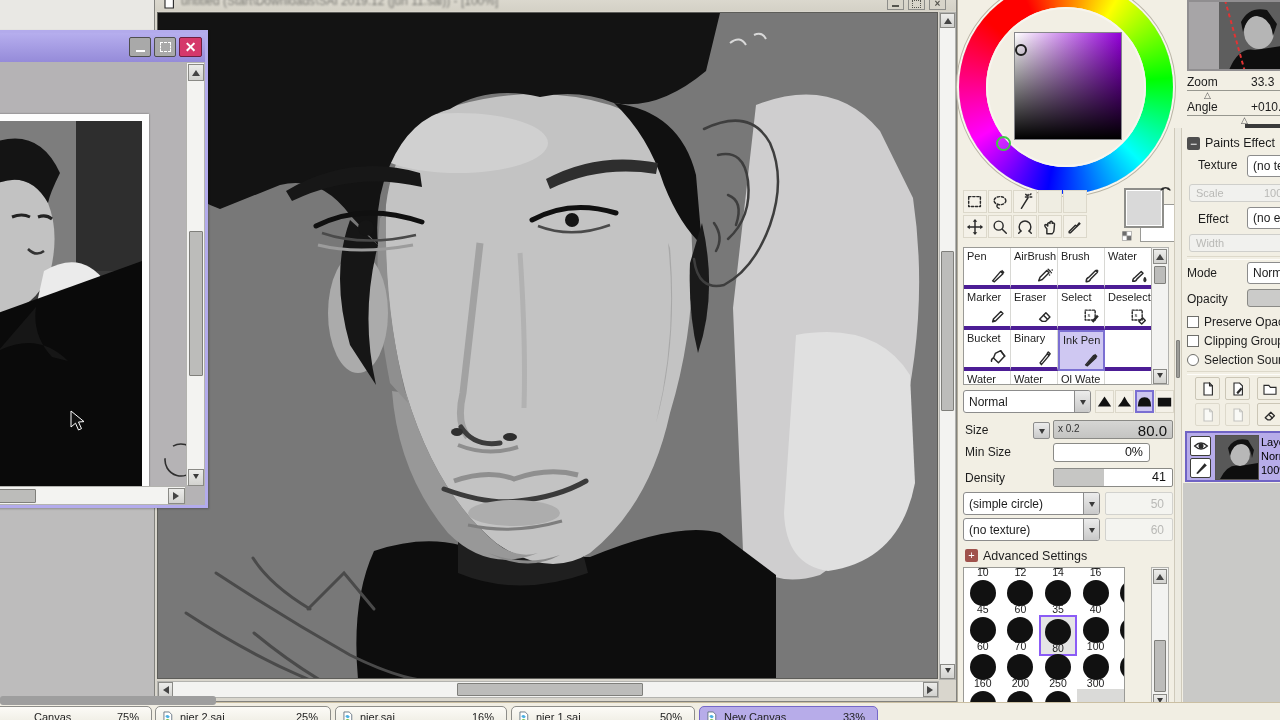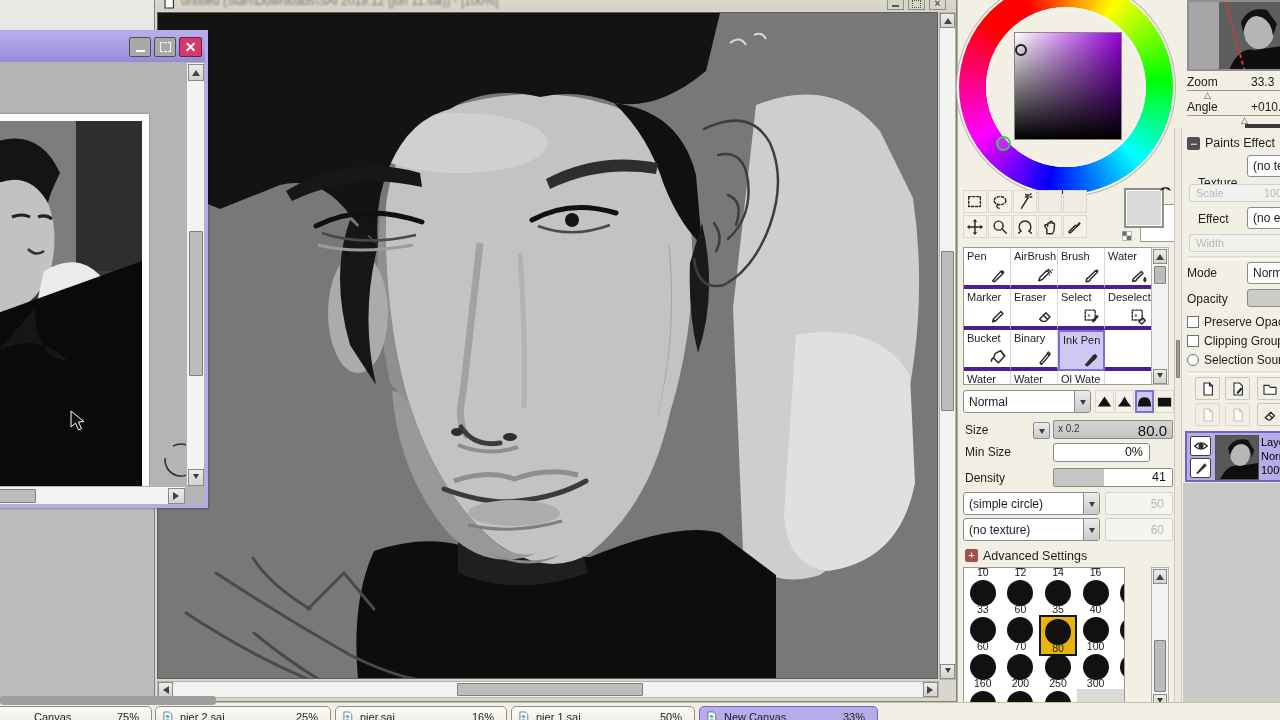--- a/index.html
+++ b/index.html
@@ -35,21 +35,21 @@
   .bcell{box-sizing:border-box;border-right:1px solid #d8d8d4;border-bottom:4px solid #4c1d95;
       position:relative;font-size:11px;color:#222}
   .bcell .bname{position:absolute;left:3px;top:2px;white-space:nowrap;overflow:hidden;max-width:44px}
   .bcell .bicon{position:absolute;right:3px;bottom:1px}
   .bcell.sel{background:#cfc8f2;border:2px solid #7b6fd2}
   
   #size-grid{background:#fff;border:1px solid #9a9a96;box-sizing:border-box;overflow:hidden}
   .scell{box-sizing:border-box;position:relative;text-align:center}
   .scell .dot{width:26px;height:26px;border-radius:50%;background:#111;margin:2px auto 0}
   .scell .snum{font-size:10.5px;color:#222;margin-top:-3px}
-  .scell.sel{background:#eab308;border:2px solid #0f172a}
+  .scell.sel{background:#e5e5e5;border:2px solid #8b5cf6}
   .scell.empty{background:#dadad8}
   
   .cb{width:12px;height:12px;background:#fff;border:1px solid #6f6f6b;box-sizing:border-box}
   .rb{width:12px;height:12px;background:#fff;border:1px solid #6f6f6b;border-radius:50%;box-sizing:border-box}
   
   #taskbar{background:#f1eee3;border-top:1px solid #cbbfa2}
   .tab{position:absolute;top:3px;height:22px;background:linear-gradient(#fcfbf7,#eceadf);
       border:1px solid #8d8d89;border-radius:5px 5px 0 0;box-sizing:border-box;
       display:flex;align-items:center;font-size:11px;color:#222;padding:0 12px 0 6px}
   .tab .tlabel{margin-left:5px;white-space:nowrap;overflow:hidden}
@@ -478,21 +478,21 @@
             <div class="snum">16</div>
           </div>
           <div class="scell">
             <div class="dot"></div>
             <div class="snum">20</div>
           </div>
         </div>
         <div style="display: grid; grid-template-columns: repeat(5, 37.6px); height: 37px;">
           <div class="scell">
             <div class="dot"></div>
-            <div class="snum">33</div>
+            <div class="snum">45</div>
           </div>
           <div class="scell">
             <div class="dot"></div>
             <div class="snum">60</div>
           </div>
           <div class="scell">
             <div class="dot"></div>
             <div class="snum">35</div>
           </div>
           <div class="scell">
@@ -595,21 +595,21 @@
   <span class="abs lbl" style="left:229px;top:100px">Angle</span>
   <span class="abs lbl" style="left:293px;top:100px">+010.0</span>
   <div class="abs slider-line" style="left:229px;top:115px;width:100px"></div>
   <span class="abs slider-mark" style="left:283px;top:116px">△</span>
   <div class="abs" style="left:287px;top:124px;width:40px;height:4px;background:#3a3a3a"></div>
 
   <div class="abs win-btn" style="left:229px;top:137px;width:13px;height:13px;background:#4f4f4f;border-radius:2px;color:#fff;font-size:12px;line-height:10px">
     <span>−</span>
   </div>
   <span class="abs lbl" style="left:247px;top:136px;font-size:12.5px">Paints Effect</span>
-  <span class="abs lbl" style="left:240px;top:176px">Texture</span>
+  <span class="abs lbl" style="left:240px;top:158px">Texture</span>
   <div class="abs dd" style="left:289px;top:155px;width:80px;height:22px">
     <span>(no texture)</span>
   </div>
   <div class="abs" style="left:231px;top:184px;width:120px;height:18px;background:#f1f1ee;border:1px solid #cfcfcb;border-radius:3px;box-sizing:border-box">
     <span class="abs graylbl" style="left:6px;top:2px;font-size:11px">Scale</span>
     <span class="abs graylbl" style="left:74px;top:2px;font-size:11px">100</span>
   </div>
   <span class="abs lbl" style="left:240px;top:212px">Effect</span>
   <div class="abs dd" style="left:289px;top:207px;width:80px;height:22px">
     <span>(no effect)</span>

